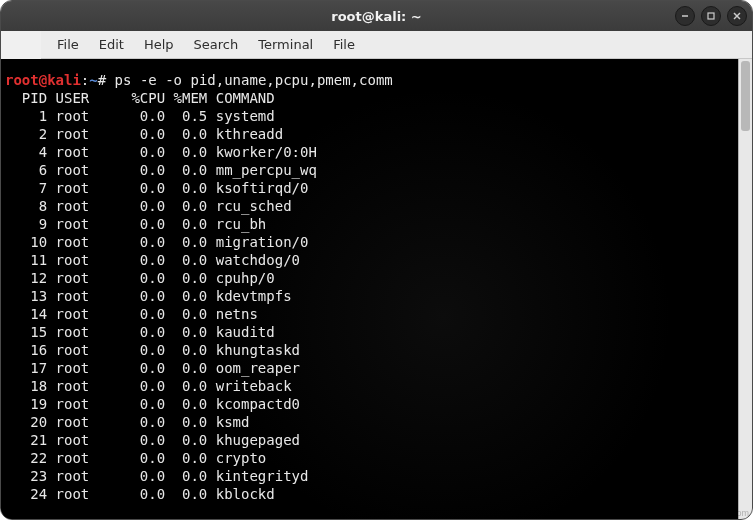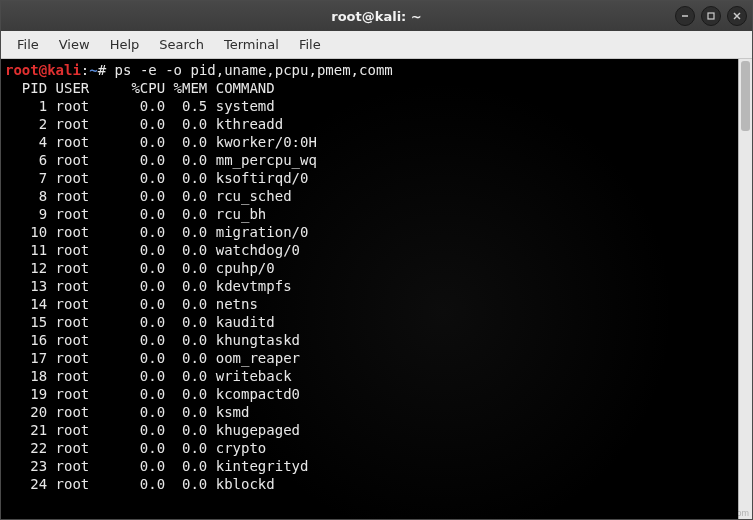--- a/index.html
+++ b/index.html
@@ -10,21 +10,21 @@
     font-family: "DejaVu Sans", "Liberation Sans", sans-serif;
     overflow: hidden;
     position: relative;
   }
   .window {
     width: 753px;
     height: 520px;
     display: flex;
     flex-direction: column;
     border: 1px solid #4a4a4a;
-    border-radius: 0;
+    border-radius: 12px;
     overflow: hidden;
     background: #f0f0f0;
   }
   .titlebar {
     height: 30px;
     background: linear-gradient(to bottom, #484848 0%, #3b3b3b 100%);
     display: flex;
     align-items: center;
     position: relative;
     color: #eee;
@@ -58,20 +58,21 @@
   .menubar {
     height: 28px;
     background: #ececec;
     border-bottom: 1px solid #c8c8c8;
     display: flex;
     align-items: center;
     padding: 0 6px;
     font-size: 13px;
     color: #2e2e2e;
     gap: 0;
+    margin-left: 40px;
   }
   .menu-item {
     padding: 3px 10px;
     cursor: pointer;
   }
   .terminal-wrap {
     flex: 1;
     display: flex;
     background: #000;
   }
@@ -80,20 +81,21 @@
     background: #000000;
     color: #e8e8e8;
     font-family: "DejaVu Sans Mono", "Liberation Mono", monospace;
     font-size: 14px;
     line-height: 18px;
     padding: 2px 4px;
     white-space: pre;
     position: relative;
     overflow: hidden;
     background-image: radial-gradient(circle at 60% 55%, rgba(80,80,80,0.15) 0%, rgba(0,0,0,0) 45%);
+    margin-top: 10px;
   }
   .scrollbar {
     width: 14px;
     background: #e8e8e8;
     border-left: 1px solid #b0b0b0;
     position: relative;
   }
   .scrollbar-thumb {
     position: absolute;
     top: 2px;
@@ -141,21 +143,21 @@
         <svg viewBox="0 0 10 10">
             <line x1="2" y1="2" x2="8" y2="8" stroke="#ccc" stroke-width="1.5"></line>
             <line x1="8" y1="2" x2="2" y2="8" stroke="#ccc" stroke-width="1.5"></line>
           </svg>
       </div>
     </div>
   </div>
 
   <div class="menubar">
     <span class="menu-item">File</span>
-    <span class="menu-item">View</span>
+    <span class="menu-item">Edit</span>
     <span class="menu-item">Help</span>
     <span class="menu-item">Search</span>
     <span class="menu-item">Terminal</span>
     <span class="menu-item">File</span>
   </div>
 
   <div class="terminal-wrap">
     <div class="terminal" id="terminal"><div><span class="prompt-user">root@kali</span><span class="prompt-colon">:</span><span class="prompt-tilde">~</span><span class="prompt-hash">#</span><span class="cmd"> ps -e -o pid,uname,pcpu,pmem,comm</span></div><div class="row">  PID USER     %CPU %MEM COMMAND</div><div class="row">    1 root      0.0  0.5 systemd</div><div class="row">    2 root      0.0  0.0 kthreadd</div><div class="row">    4 root      0.0  0.0 kworker/0:0H</div><div class="row">    6 root      0.0  0.0 mm_percpu_wq</div><div class="row">    7 root      0.0  0.0 ksoftirqd/0</div><div class="row">    8 root      0.0  0.0 rcu_sched</div><div class="row">    9 root      0.0  0.0 rcu_bh</div><div class="row">   10 root      0.0  0.0 migration/0</div><div class="row">   11 root      0.0  0.0 watchdog/0</div><div class="row">   12 root      0.0  0.0 cpuhp/0</div><div class="row">   13 root      0.0  0.0 kdevtmpfs</div><div class="row">   14 root      0.0  0.0 netns</div><div class="row">   15 root      0.0  0.0 kauditd</div><div class="row">   16 root      0.0  0.0 khungtaskd</div><div class="row">   17 root      0.0  0.0 oom_reaper</div><div class="row">   18 root      0.0  0.0 writeback</div><div class="row">   19 root      0.0  0.0 kcompactd0</div><div class="row">   20 root      0.0  0.0 ksmd</div><div class="row">   21 root      0.0  0.0 khugepaged</div><div class="row">   22 root      0.0  0.0 crypto</div><div class="row">   23 root      0.0  0.0 kintegrityd</div><div class="row">   24 root      0.0  0.0 kblockd</div></div>
     <div class="scrollbar">
       <div class="scrollbar-thumb"></div>

